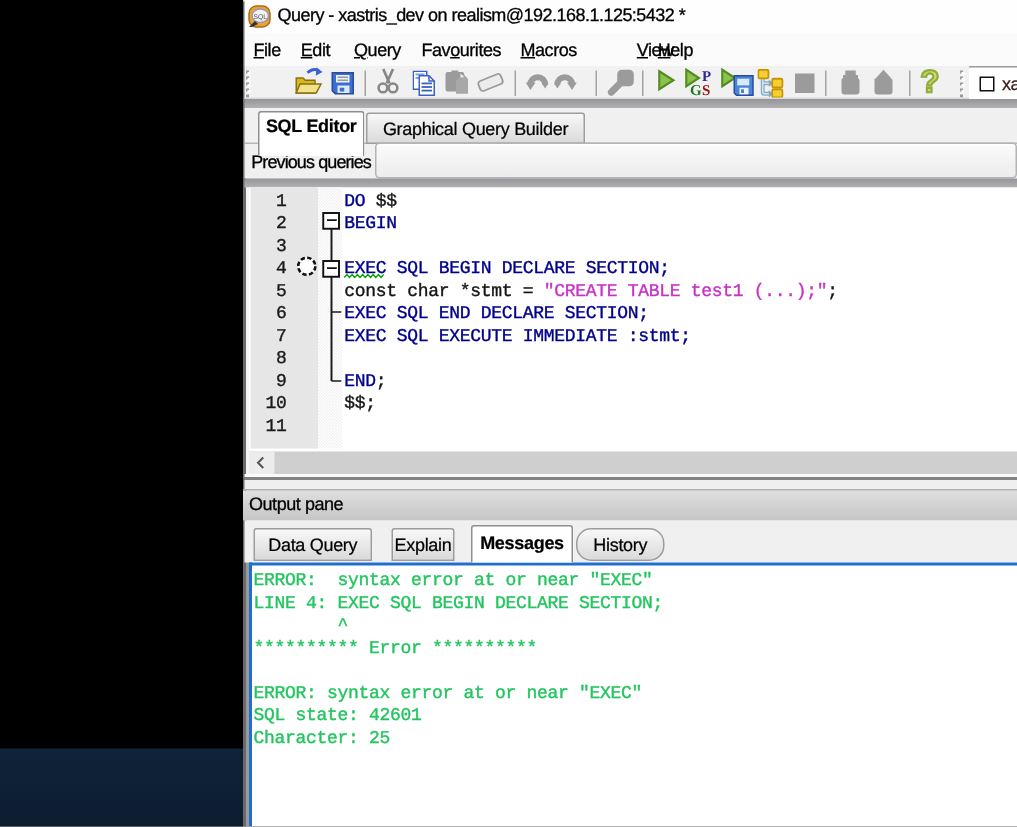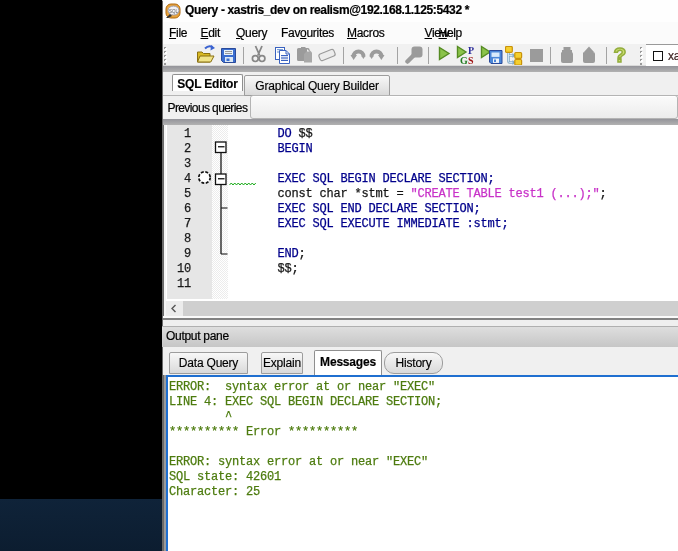--- a/index.html
+++ b/index.html
@@ -27,21 +27,21 @@
 <div class="abs" style="left:161.5px;top:0;width:2px;height:551px;background:#6a6a6a;"></div>
 
 <div class="abs" style="left:162px;top:0;width:516px;height:1px;background:#cfcfcf;"></div>
 <div class="abs" style="left:163px;top:0;width:515px;height:22px;background:#fefefe;"></div>
 <svg class="abs" style="left:165px;top:3px" width="16" height="16">
   <rect x="1" y="1" width="14" height="14" rx="5" fill="#e8a33d" stroke="#b06a10" stroke-width="1"></rect>
   <ellipse cx="8.5" cy="7.5" rx="5.5" ry="4.5" fill="#f2f2f6" stroke="#9a9aa8" stroke-width="1"></ellipse>
   <text x="8.5" y="9.5" font-size="4.5" font-family="Liberation Sans" text-anchor="middle" fill="#555">SQL</text>
   <path d="M1 15 L5 11 L7 13 L3 15 Z" fill="#333"></path>
 </svg>
-<div class="abs ui" style="left:185px;top:3px;letter-spacing:-0.35px;font-weight:bold;">Query - xastris_dev on realism@192.168.1.125:5432 *</div>
+<div class="abs ui" style="left:185px;top:3px;letter-spacing:-0.35px;">Query - xastris_dev on realism@192.168.1.125:5432 *</div>
 
 <div class="abs" style="left:163px;top:22px;width:515px;height:22px;background:#fbfbfb;"></div>
 <div class="abs ui" style="left:169px;top:26px;"><u>F</u>ile</div>
 <div class="abs ui" style="left:200.5px;top:26px;"><u>E</u>dit</div>
 <div class="abs ui" style="left:236px;top:26px;"><u>Q</u>uery</div>
 <div class="abs ui" style="left:281px;top:26px;">Fav<u>o</u>urites</div>
 <div class="abs ui" style="left:347px;top:26px;"><u>M</u>acros</div>
 <div class="abs ui" style="left:400.5px;top:26px;margin-left:24px;"><u>V</u>iew</div>
 <div class="abs ui" style="left:438.5px;top:26px;"><u>H</u>elp</div>
 
@@ -195,21 +195,21 @@
 
 <div class="abs" style="left:646px;top:44px;width:32px;height:22px;background:#fff;border-top:1px solid #9a9a9a;box-sizing:border-box;"></div>
 <div class="abs" style="left:653px;top:51px;width:10px;height:10px;border:1.6px solid #111;box-sizing:border-box;background:#fff;"></div>
 <div class="abs ui" style="left:668px;top:49px;color:#3a1f1f;">xa</div>
 
 <div class="abs" style="left:163px;top:66px;width:515px;height:6px;background:linear-gradient(#94949a,#b2b2b2);"></div>
 
 <div class="abs" style="left:163px;top:72px;width:515px;height:24px;background:#f0f0f0;"></div>
 <div class="abs" style="left:163px;top:95px;width:515px;height:1px;background:#b6b6b6;"></div>
 <div class="abs tab" style="left:244px;top:75px;width:146px;height:21px;line-height:20px;">Graphical Query Builder</div>
-<div class="abs tab tabact" style="left:172px;top:74px;width:71px;height:17px;line-height:19px;z-index:2;">SQL Editor</div>
+<div class="abs tab tabact" style="left:172px;top:74px;width:71px;height:30px;line-height:19px;z-index:2;">SQL Editor</div>
 
 <div class="abs" style="left:163px;top:96px;width:515px;height:23px;background:#f0f0f0;"></div>
 <div class="abs ui" style="left:167.5px;top:101px;letter-spacing:-0.6px;">Previous queries</div>
 <div class="abs" style="left:250px;top:95px;width:428px;height:24px;background:linear-gradient(#fbfbfb,#ececec);border:1px solid #b4b4b4;border-radius:3px;box-sizing:border-box;box-shadow:inset 0 1px 0 #fff;"></div>
 
 <div class="abs" style="left:163px;top:119px;width:515px;height:6px;background:linear-gradient(#94949a,#b2b2b2);"></div>
 
 <div class="abs" style="left:163.5px;top:125px;width:3px;height:192px;background:#f4f4f4;"></div>
 <div class="abs" style="left:166px;top:125px;width:512px;height:176px;background:#fff;"></div>
 <div class="abs" style="left:167px;top:125px;width:45px;height:174px;background:#e6e6e6;"></div>
@@ -218,21 +218,21 @@
 2
 3
 4
 5
 6
 7
 8
 9
 10
 11</pre>
-<pre class="mono abs" style="left:229.5px;top:127px;margin-left:48px;"><span class="k">DO</span> $$
+<pre class="mono abs" style="left:229.5px;top:127px;"><span class="k">DO</span> $$
 <span class="k">BEGIN</span>
 
 <span class="k">EXEC SQL BEGIN DECLARE SECTION;</span>
 const char *stmt = <span class="s">"CREATE TABLE test1 (...);"</span>;
 <span class="k">EXEC SQL END DECLARE SECTION;</span>
 <span class="k">EXEC SQL EXECUTE IMMEDIATE :stmt;</span>
 
 <span class="k">END</span>;
 $$;
 </pre>
@@ -265,20 +265,20 @@
 <div class="abs ui" style="left:166px;top:329px;">Output pane</div>
 
 <div class="abs" style="left:163px;top:347px;width:515px;height:28px;background:#f0f0f0;"></div>
 <div class="abs tab" style="left:169px;top:352px;width:79px;height:22px;line-height:21px;">Data Query</div>
 <div class="abs tab" style="left:251px;top:352px;width:42px;height:22px;line-height:21px;margin-left:10px;">Explain</div>
 <div class="abs tab" style="left:384px;top:352px;width:59px;height:22px;line-height:21px;border-radius:10px;">History</div>
 
 <div class="abs" style="left:163.5px;top:375px;width:2px;height:176px;background:#9a9a9a;"></div>
 <div class="abs" style="left:165.5px;top:375px;width:512.5px;height:176px;background:#fff;border-left:2px solid #1f6fd0;border-top:2px solid #1f6fd0;box-sizing:border-box;"></div>
 <div class="abs tab tabact" style="left:314px;top:350px;width:68px;height:24.5px;line-height:23px;z-index:2;">Messages</div>
-<pre class="mono abs" style="left:169px;top:380px;color:#4d7c0f;">ERROR:  syntax error at or near "EXEC"
+<pre class="mono abs" style="left:169px;top:380px;color:#22c55e;">ERROR:  syntax error at or near "EXEC"
 LINE 4: EXEC SQL BEGIN DECLARE SECTION;
         ^
 ********** Error **********
 
 ERROR: syntax error at or near "EXEC"
 SQL state: 42601
 Character: 25</pre>
 
 </body></html>

